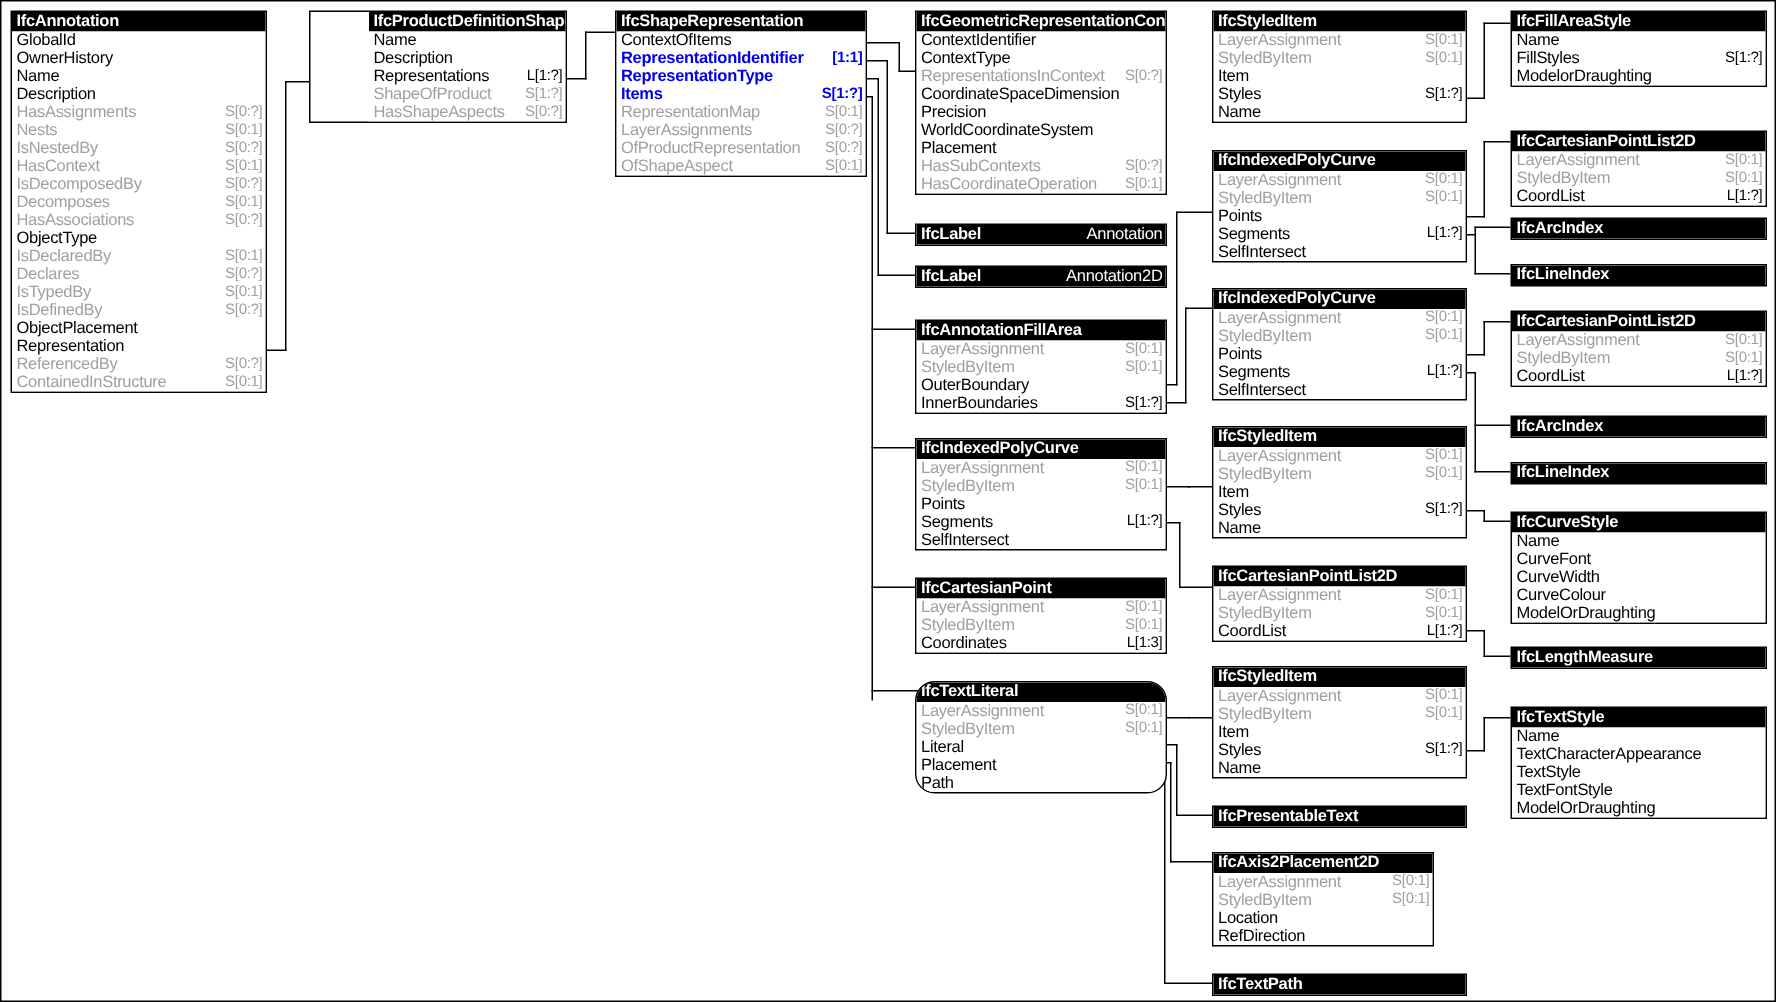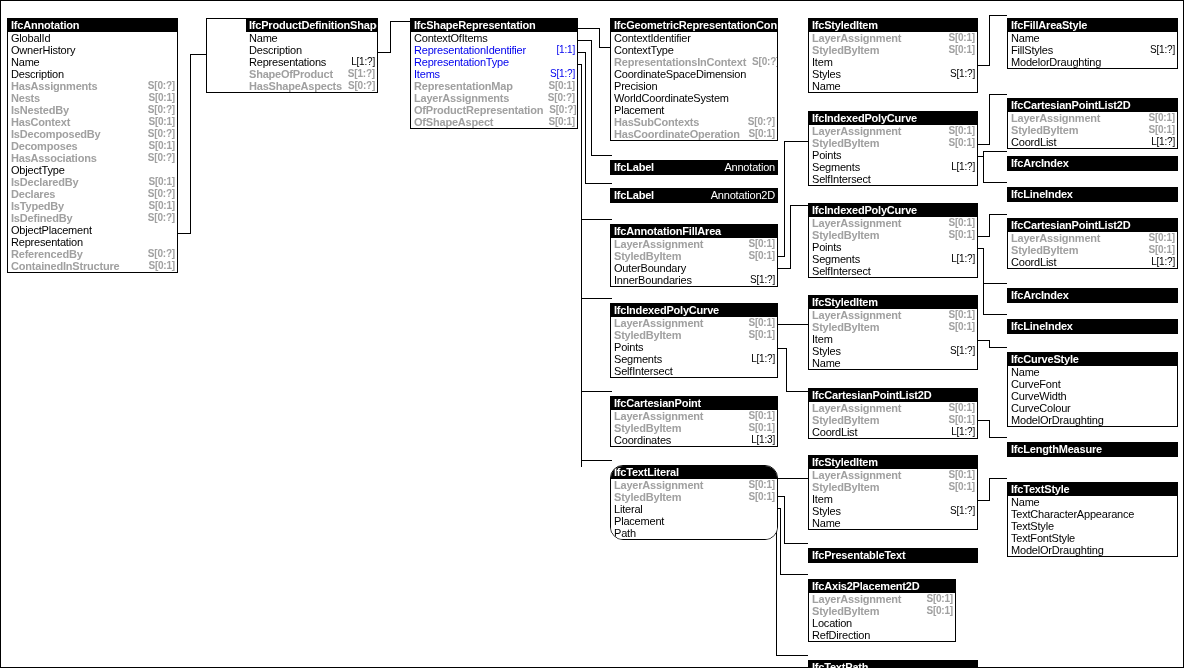--- a/index.html
+++ b/index.html
@@ -16,21 +16,20 @@
     box-sizing:border-box;
     background:#fff;
   }
   
   .box{
     position:absolute;
     box-sizing:border-box;
     border:1px solid #000;
     background:#fff;
     overflow:hidden;
-    margin-top:11px;
   }
   .box.headeronly{border:1px solid #000;}
   .hdr{
     background:#000;
     color:#fff;
     font-weight:bold;
     font-size:11px;
     line-height:13px;
     height:13px;
     padding:0 2px 0 3px;
@@ -49,22 +48,22 @@
     align-items:center;
     font-size:11px;
     line-height:12px;
     height:12px;
     padding:0 2px 0 3px;
     white-space:nowrap;
     overflow:hidden;
     color:#000;
     letter-spacing:-0.2px;
   }
-  .row.inv{color:#a0a0a0;font-weight:bold;}
-  .row.hl{color:#0000ee;font-weight:normal;}
+  .row.inv{color:#a0a0a0;}
+  .row.hl{color:#0000ee;font-weight:bold;}
   .row .card{margin-left:6px;font-size:10px;}
   .row.hl .card{color:#0000ee;}
   
   .ln{position:absolute;background:#000;}
   .lnh{height:1px;}
   .lnv{width:1px;}
 </style>
 </head>
 <body>
 

